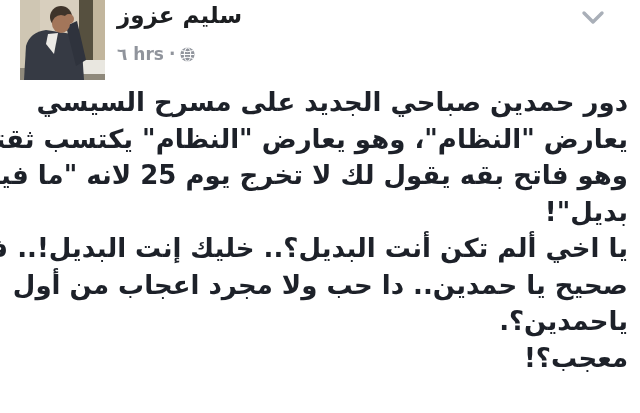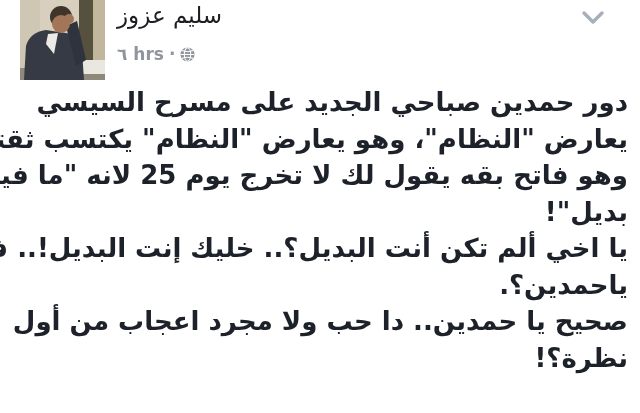--- a/index.html
+++ b/index.html
@@ -24,21 +24,21 @@
     overflow: hidden;
     cursor: pointer;
   }
   .avatar svg { display: block; width: 85px; height: 80px; }
 
   .author-name {
     position: absolute;
     left: 117px;
     top: 1px;
     font-size: 23px;
-    font-weight: normal;
+    font-weight: bold;
     color: #1c1e21;
     direction: rtl;
     cursor: pointer;
     line-height: 1.3;
   }
 
   .meta-row {
     position: absolute;
     left: 117px;
     top: 44px;
@@ -128,18 +128,18 @@
   <svg class="options-chevron" viewBox="0 0 24 16" xmlns="http://www.w3.org/2000/svg">
     <polyline points="3,3 12,12 21,3" fill="none" stroke="#a9afb8" stroke-width="3.4" stroke-linecap="round" stroke-linejoin="round"></polyline>
   </svg>
 
   <div class="post-text">
     <div class="line">دور حمدين صباحي الجديد على مسرح السيسي</div>
     <div class="line">يعارض "النظام"، وهو يعارض "النظام" يكتسب ثقتك،</div>
     <div class="line">وهو فاتح بقه يقول لك لا تخرج يوم 25 لانه "ما فيش</div>
     <div class="line">بديل"!</div>
     <div class="line">يا اخي ألم تكن أنت البديل؟.. خليك إنت البديل!.. فاقد</div>
+    <div class="line">صحيح يا حمدين.. دا حب ولا مجرد اعجاب من أول</div>
     <div class="line">ياحمدين؟.</div>
-    <div class="line">صحيح يا حمدين.. دا حب ولا مجرد اعجاب من أول</div>
-    <div class="line">نظرة؟!</div>
+    <div class="line">معجب؟!</div>
   </div>
 
 </div>
 
 </body></html>

